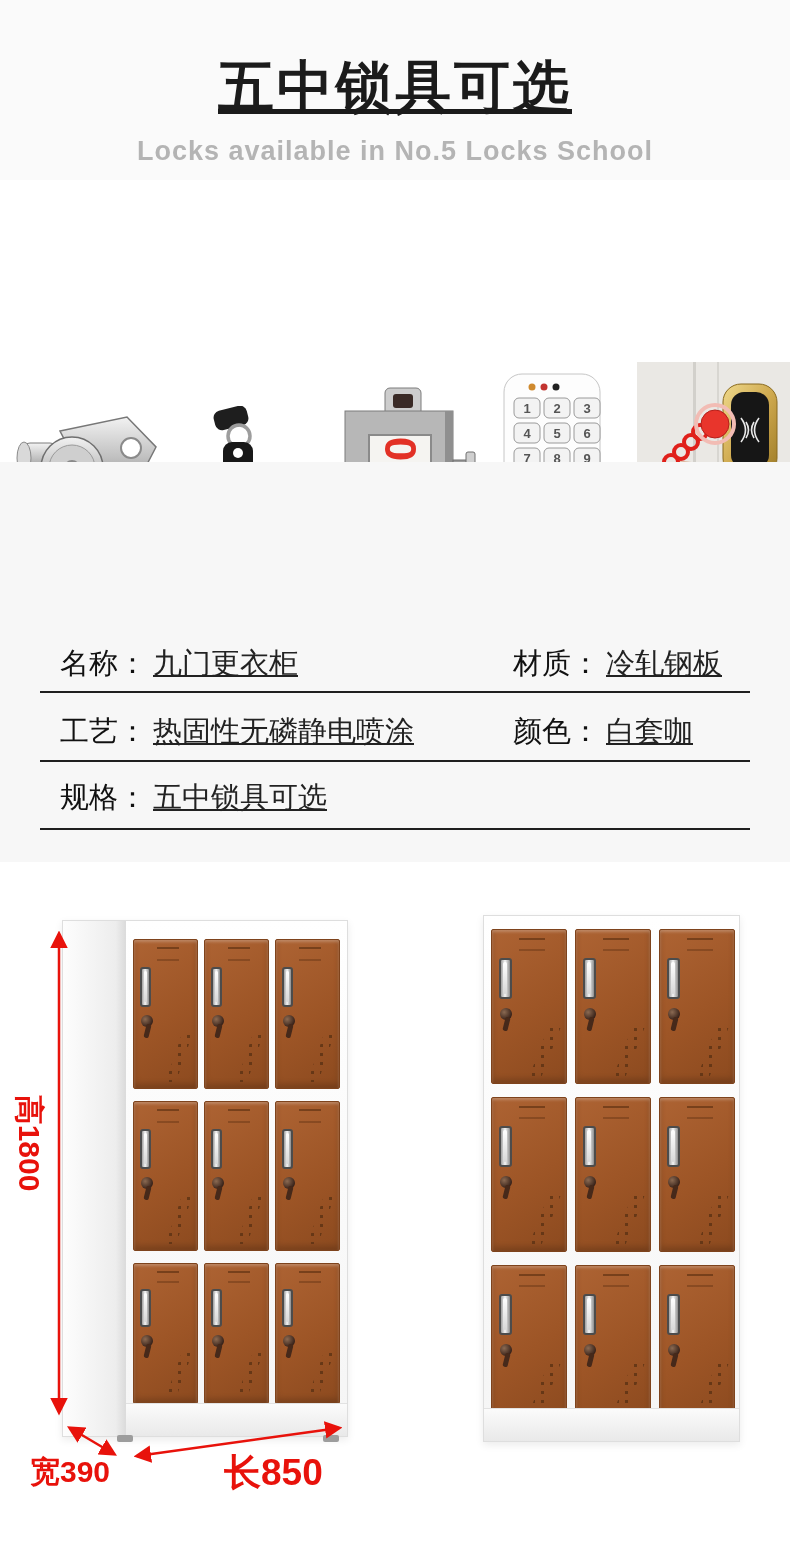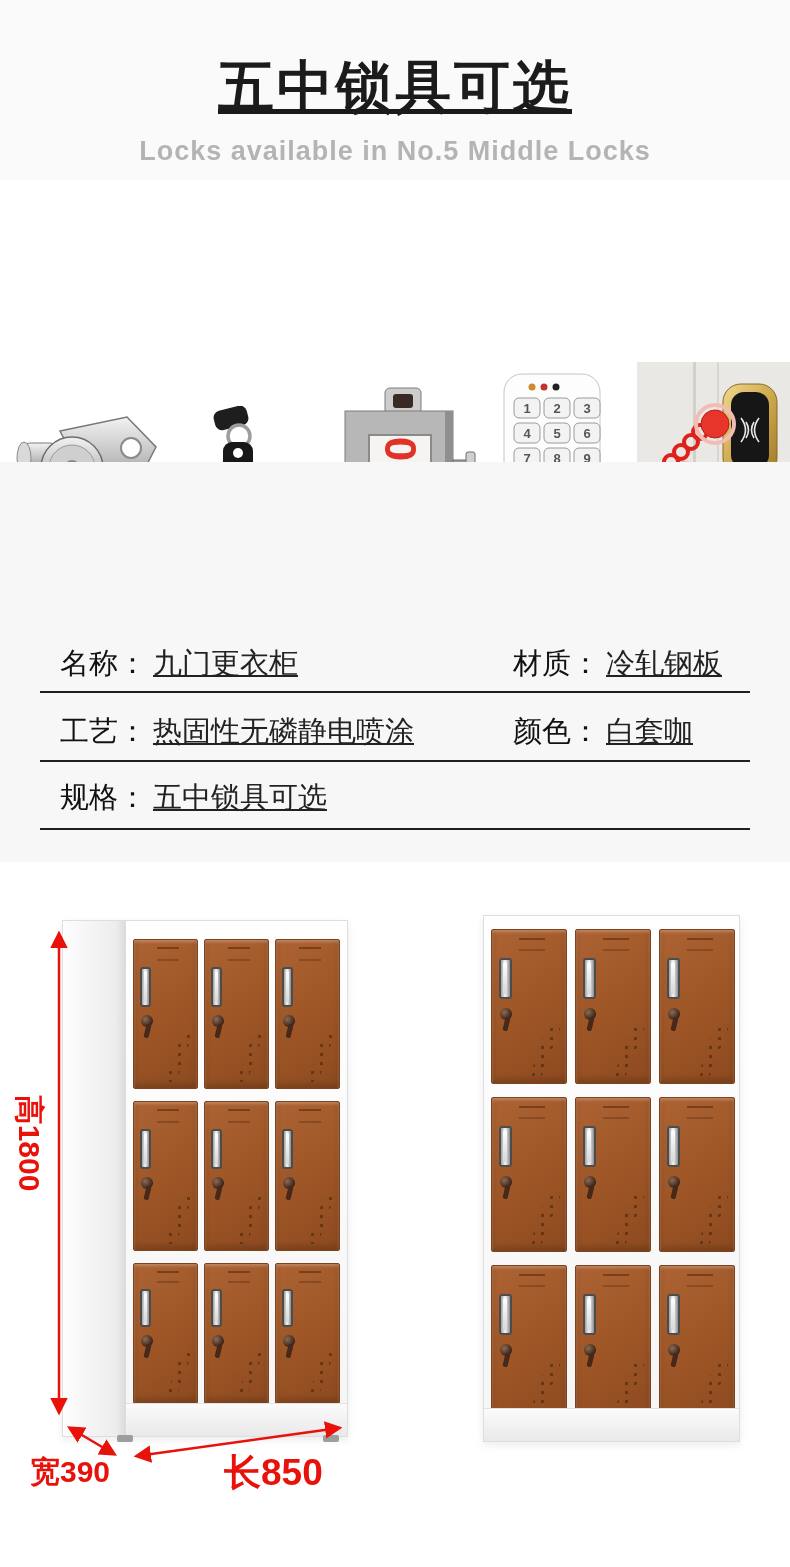--- a/index.html
+++ b/index.html
@@ -69,21 +69,21 @@
   .dim-width{left:30px;top:1450px;font-size:30px;}
   .dim-length{left:224px;top:1446px;font-size:37px;}
 </style>
 </head>
 <body>
 
 <div class="page">
 
   <div class="sec-header">
     <div class="main-title">五中锁具可选</div>
-    <div class="sub-title">Locks available in No.5 Middle Locks</div>
+    <div class="sub-title">Locks available in No.5 Locks School</div>
   </div>
 
   <div class="locks-row">
 
     <svg class="lock-fig" style="left:15px;top:233px" width="145" height="92" viewBox="0 0 145 92">
       <defs>
         <linearGradient id="met" x1="0" y1="0" x2="0" y2="1">
           <stop offset="0" stop-color="#f2f2f2"></stop>
             <stop offset=".5" stop-color="#c2c2c2"></stop>
             <stop offset="1" stop-color="#8a8a8a"></stop>

